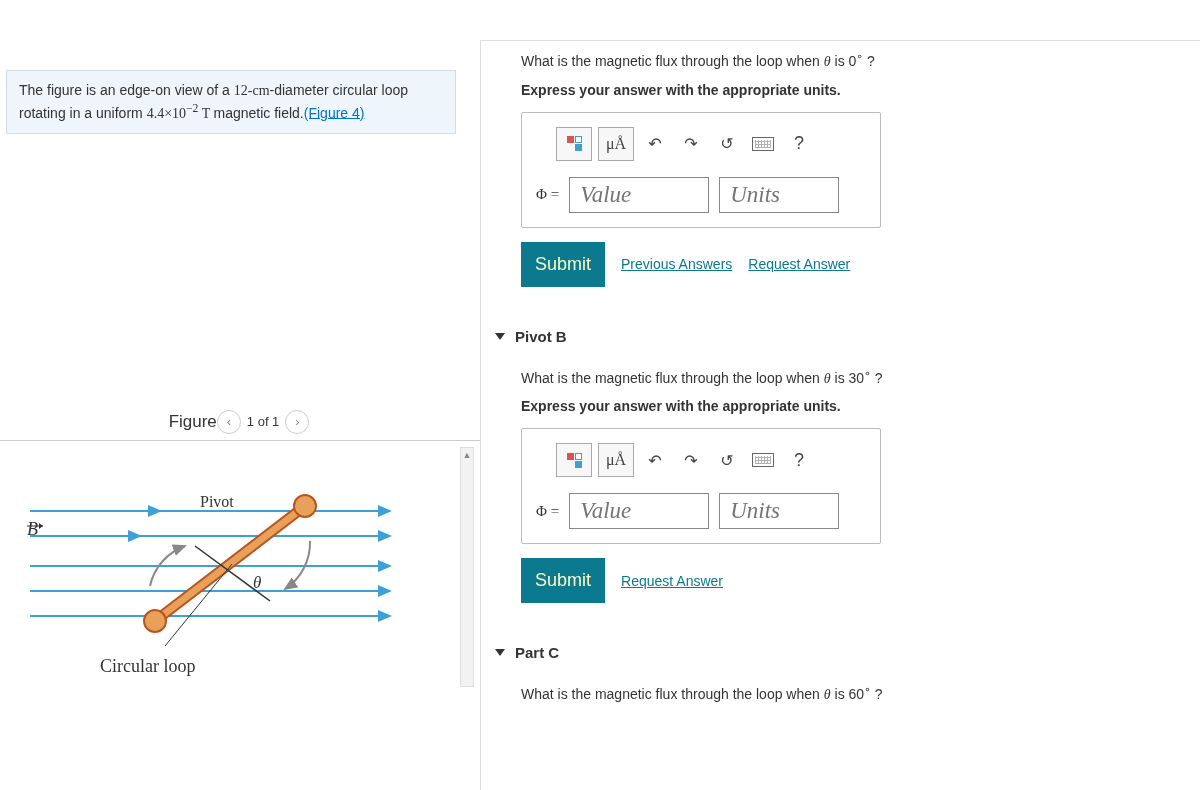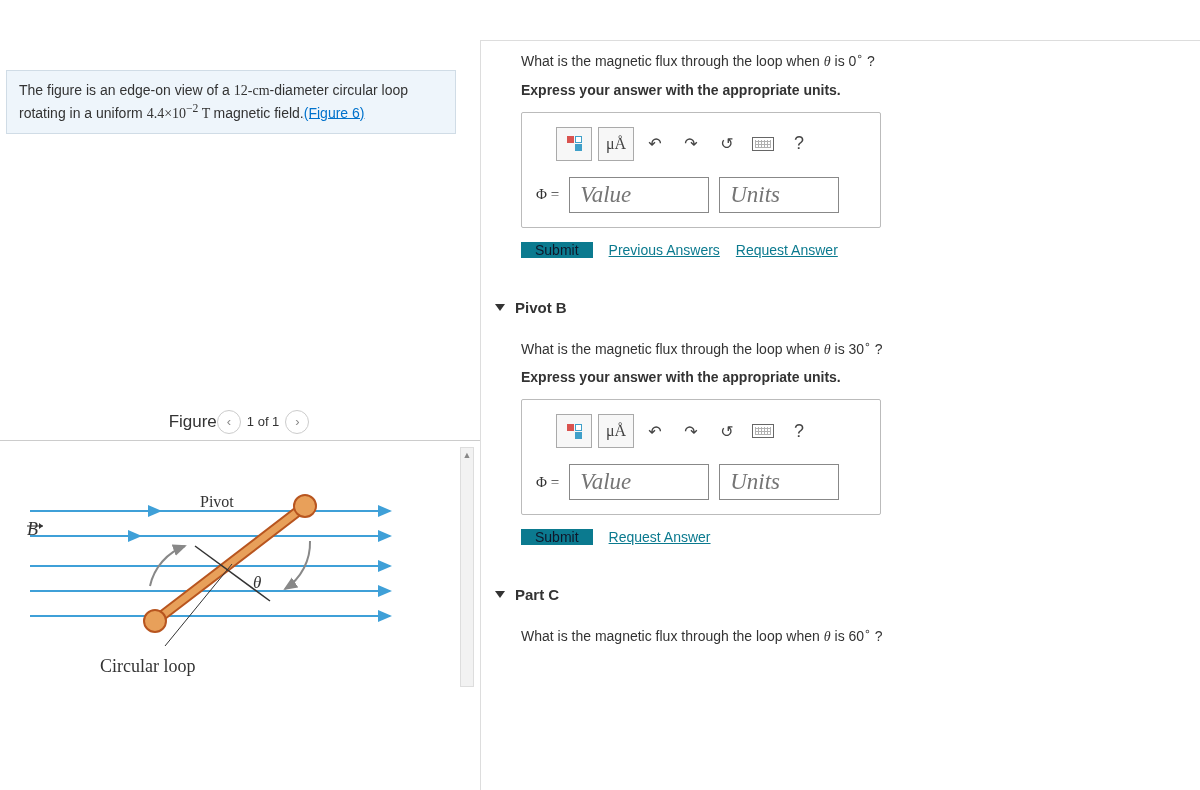--- a/index.html
+++ b/index.html
@@ -96,22 +96,22 @@
   .value-in, .units-in {
     height: 36px; border: 1px solid #888;
     font-family: 'Times New Roman', serif; font-style: italic;
     font-size: 23px; color: #999; padding: 0 10px;
     background: #fff;
   }
   .value-in { width: 140px; }
   .units-in { width: 120px; }
   .action-row { display: flex; align-items: center; gap: 16px; }
   .submit-btn {
-    background: #0b7a8f; color: #0f172a; border: none;
-    padding: 0 14px; font-size: 14px; cursor: pointer;
+    background: #0b7a8f; color: #fef9c3; border: none;
+    padding: 12px 14px; font-size: 18px; cursor: pointer;
   }
   .link { color: #0b7a8f; text-decoration: underline; cursor: pointer; font-size: 14px; }
   .mu-a { font-family: 'Times New Roman', serif; }
   .kbd-icon {
     width: 22px; height: 14px; border: 1px solid #666;
     display: inline-block; position: relative;
   }
   .kbd-icon::before {
     content: ""; position: absolute; left: 2px; right: 2px; top: 2px; bottom: 2px;
     background: repeating-linear-gradient(90deg,#666 0 1px,transparent 1px 3px),
@@ -119,21 +119,21 @@
     opacity: 0.5;
   }
 </style>
 </head>
 <body>
 
 <div class="layout">
 
   <div class="left-col">
     <div class="problem-box">
-      <span>The figure is an edge-on view of a </span><span class="unit">12-cm</span><span>-diameter circular loop rotating in a uniform </span><span class="unit">4.4×10</span><sup class="unit">−2</sup><span class="unit"> T </span><span>magnetic field.</span><span class="fig-link">(Figure 6)</span>
+      <span>The figure is an edge-on view of a </span><span class="unit">12-cm</span><span>-diameter circular loop rotating in a uniform </span><span class="unit">4.4×10</span><sup class="unit">−2</sup><span class="unit"> T </span><span>magnetic field.</span><span class="fig-link">(Figure 4)</span>
     </div>
 
     <div class="figure-section">
       <div class="figure-header">
         <div class="figure-title">Figure</div>
         <div class="pager">
           <div class="nav">‹</div>
           <span>1 of 1</span>
           <div class="nav">›</div>
         </div>

